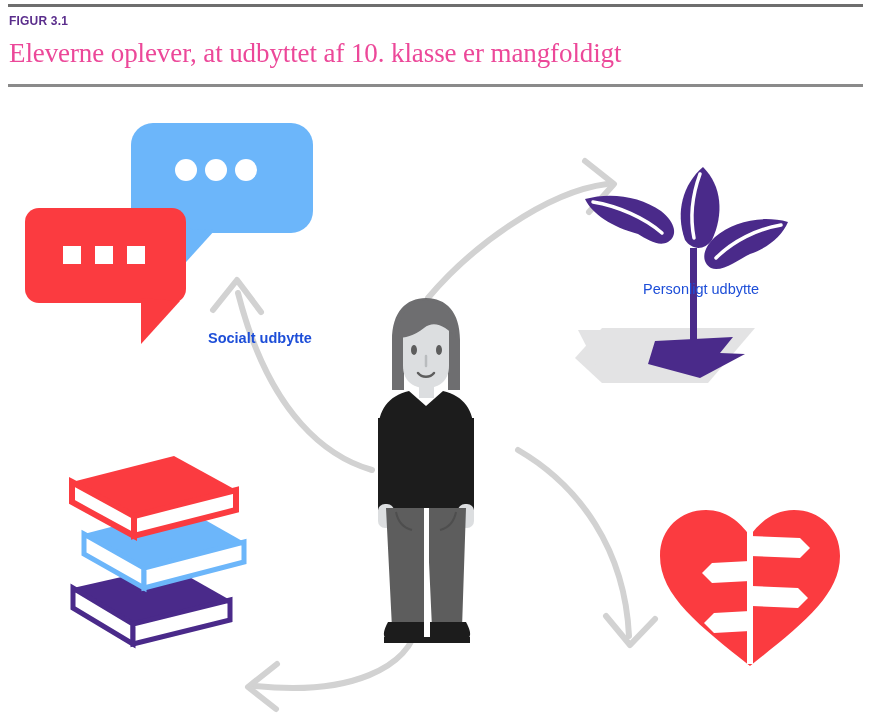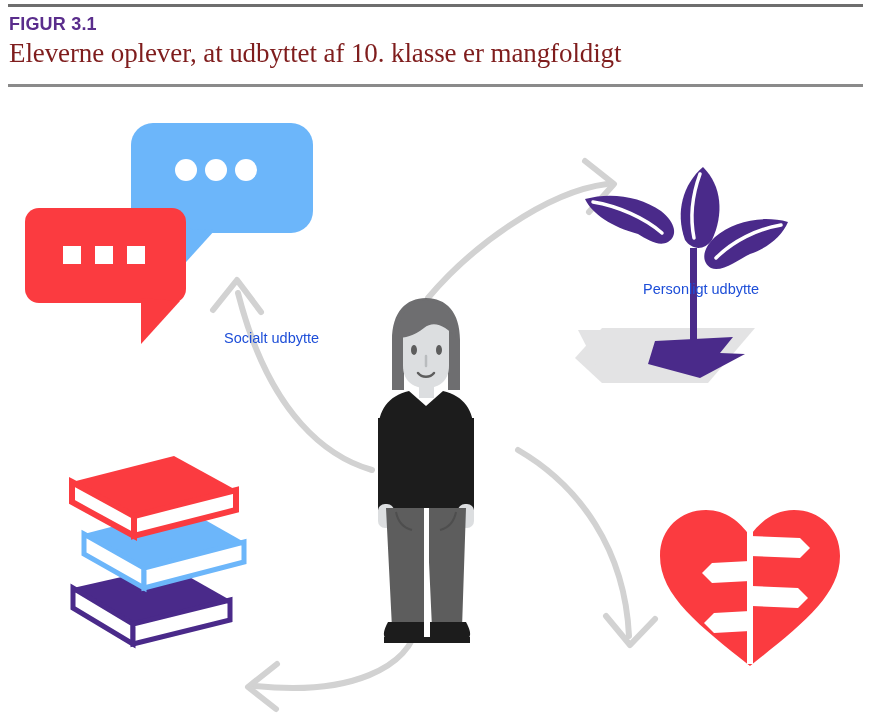--- a/index.html
+++ b/index.html
@@ -37,33 +37,33 @@
     top: 84px;
     width: 855px;
     height: 3px;
     background: #8a8a8a;
   }
   .figur-label {
     position: absolute;
     left: 9px;
     top: 14px;
     font-family: "Liberation Sans", sans-serif;
-    font-size: 18px;
+    font-size: 12px;
     font-weight: bold;
     letter-spacing: 0.2px;
     color: #5a2d8c;
   }
   .figur-title {
     position: absolute;
     left: 9px;
     top: 38px;
     font-family: "Liberation Serif", serif;
     font-size: 27px;
     font-weight: normal;
-    color: #7f1d1d;
+    color: #ec4899;
     white-space: nowrap;
     letter-spacing: -0.1px;
   }
 
   
   .diagram {
     position: absolute;
     left: 0;
     top: 88px;
     width: 871px;
@@ -74,21 +74,21 @@
   }
 
   
   .caption {
     position: absolute;
     font-family: "Liberation Sans", sans-serif;
     font-size: 14.5px;
     color: #1d4ed8;
     white-space: nowrap;
   }
-  .cap-social   { left: 224px; top: 242px; }
+  .cap-social   { left: 208px; top: 242px; font-weight: bold; }
   .cap-personal { left: 643px; top: 193px; }
 </style>
 </head>
 <body>
 
 <div class="page">
 
   <div class="rule-top"></div>
 
   <div class="figur-label">FIGUR 3.1</div>

